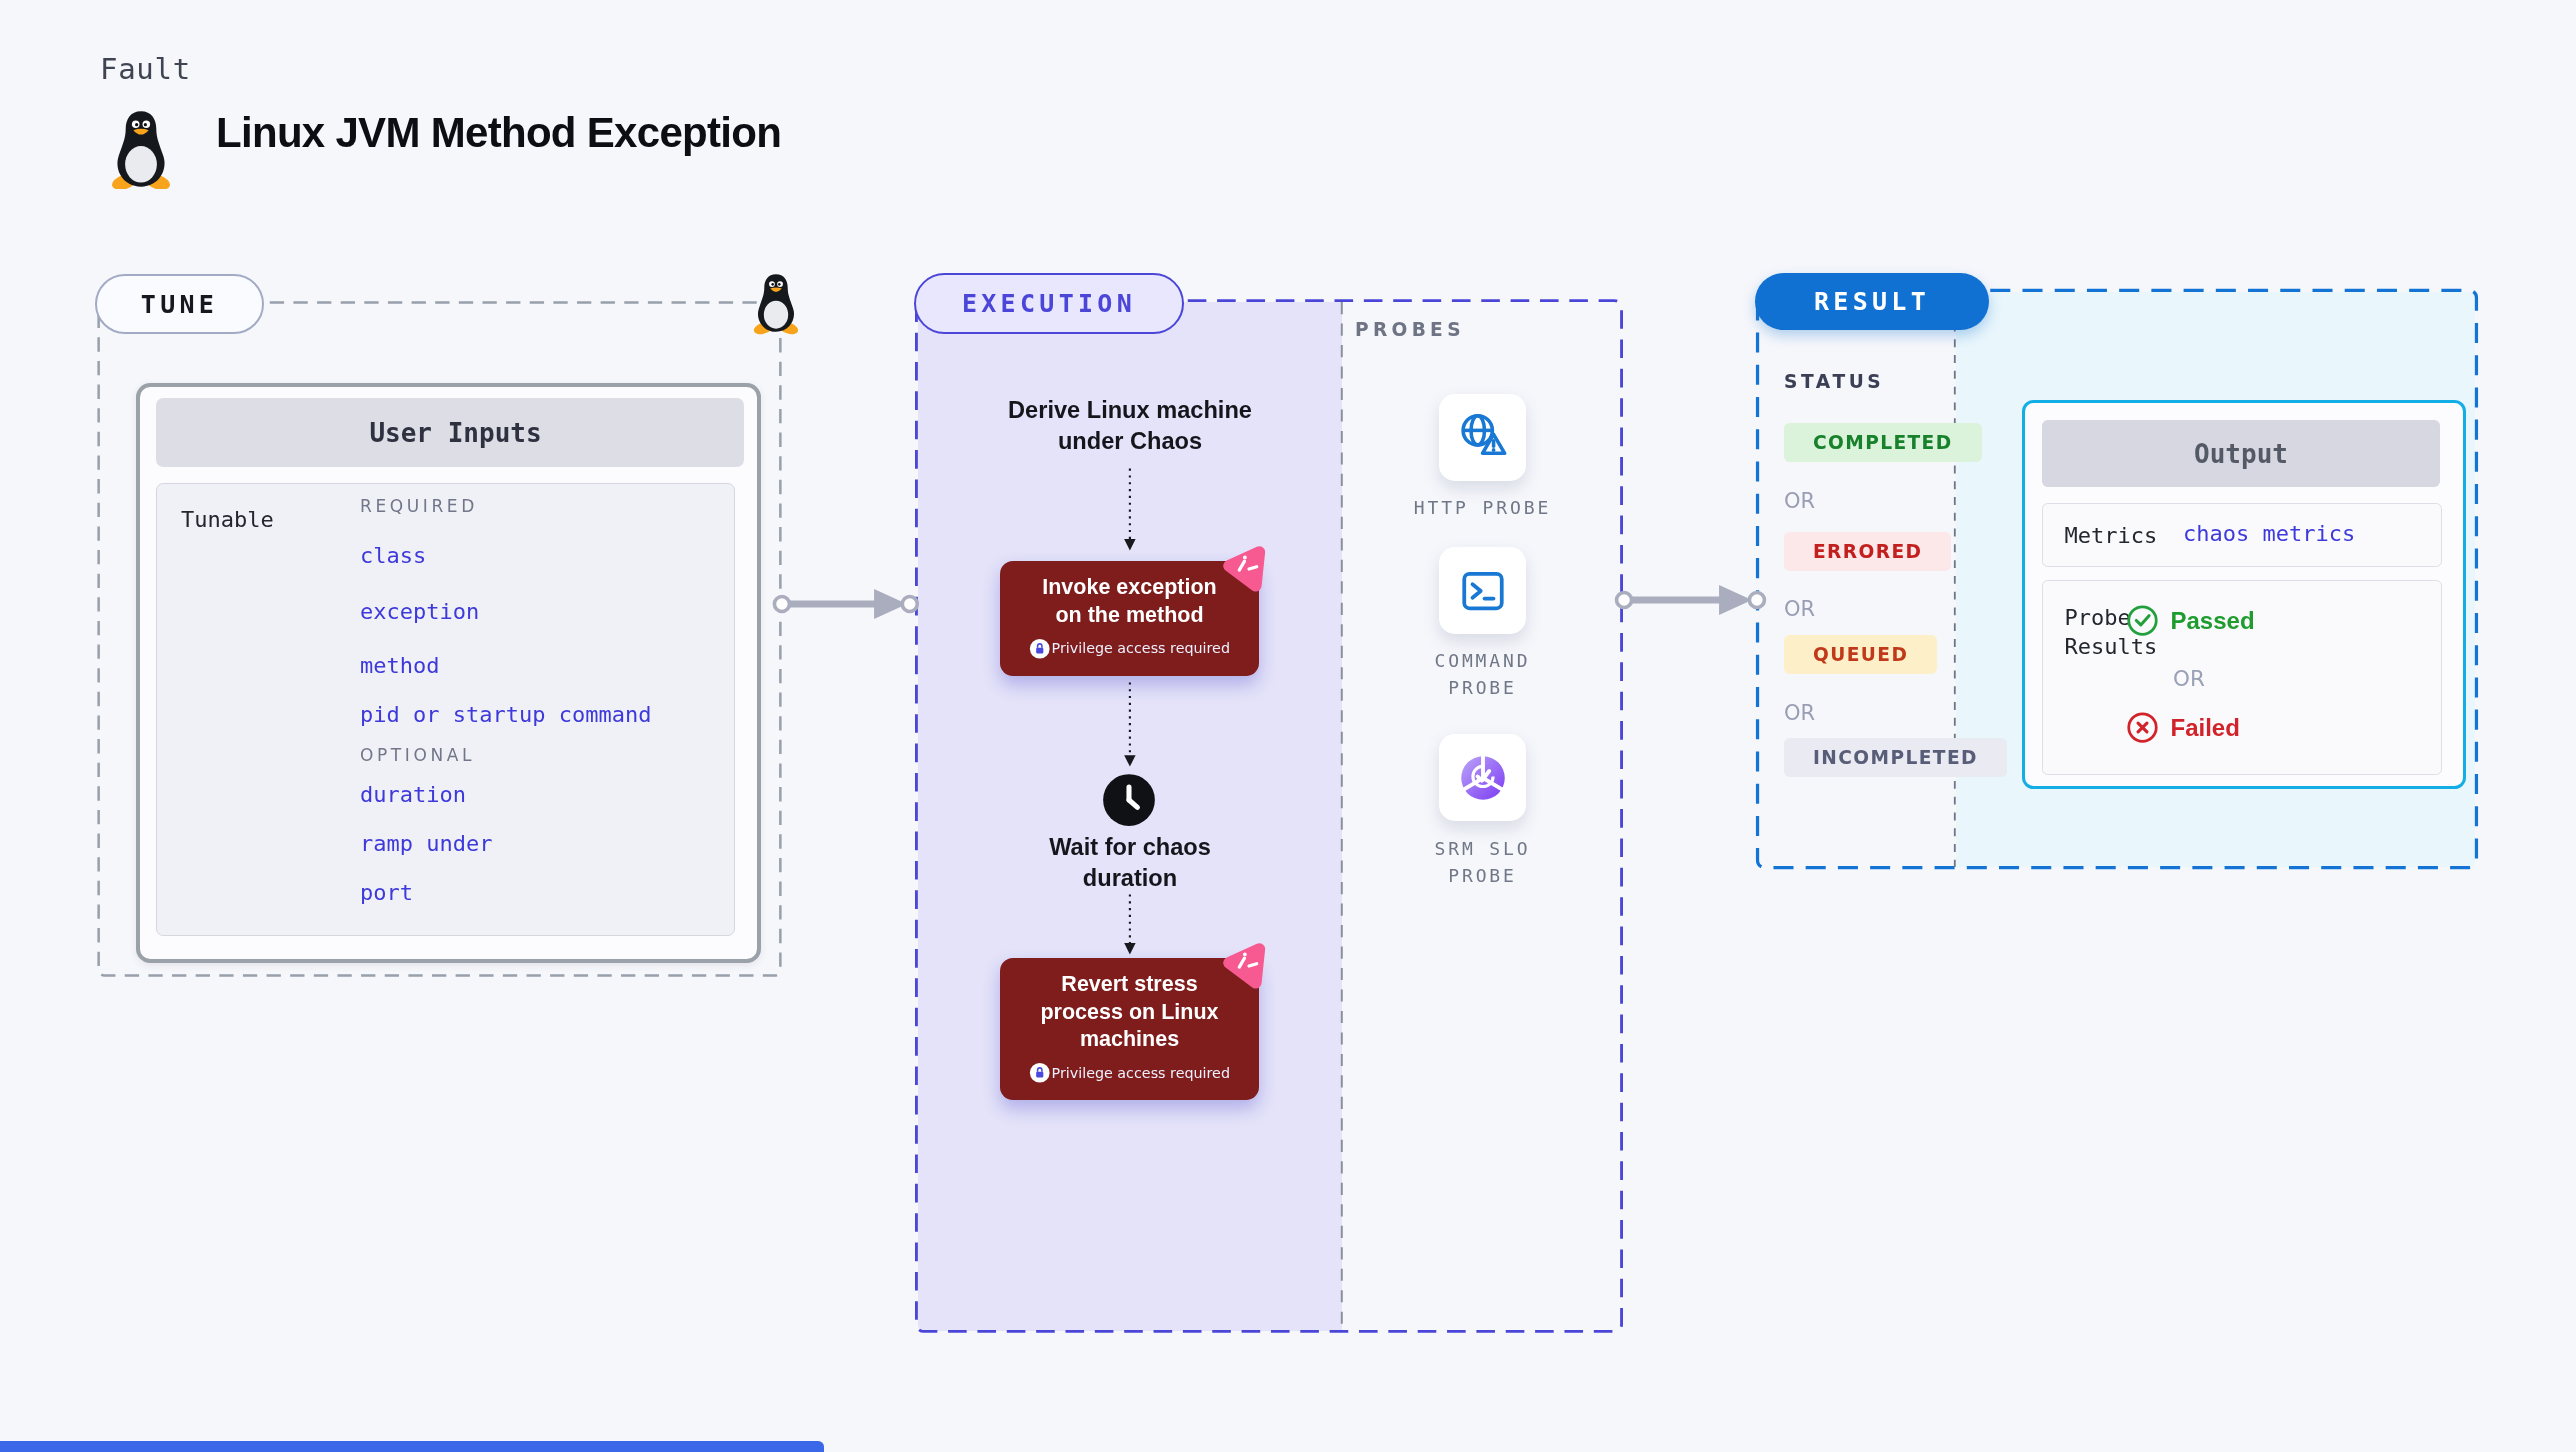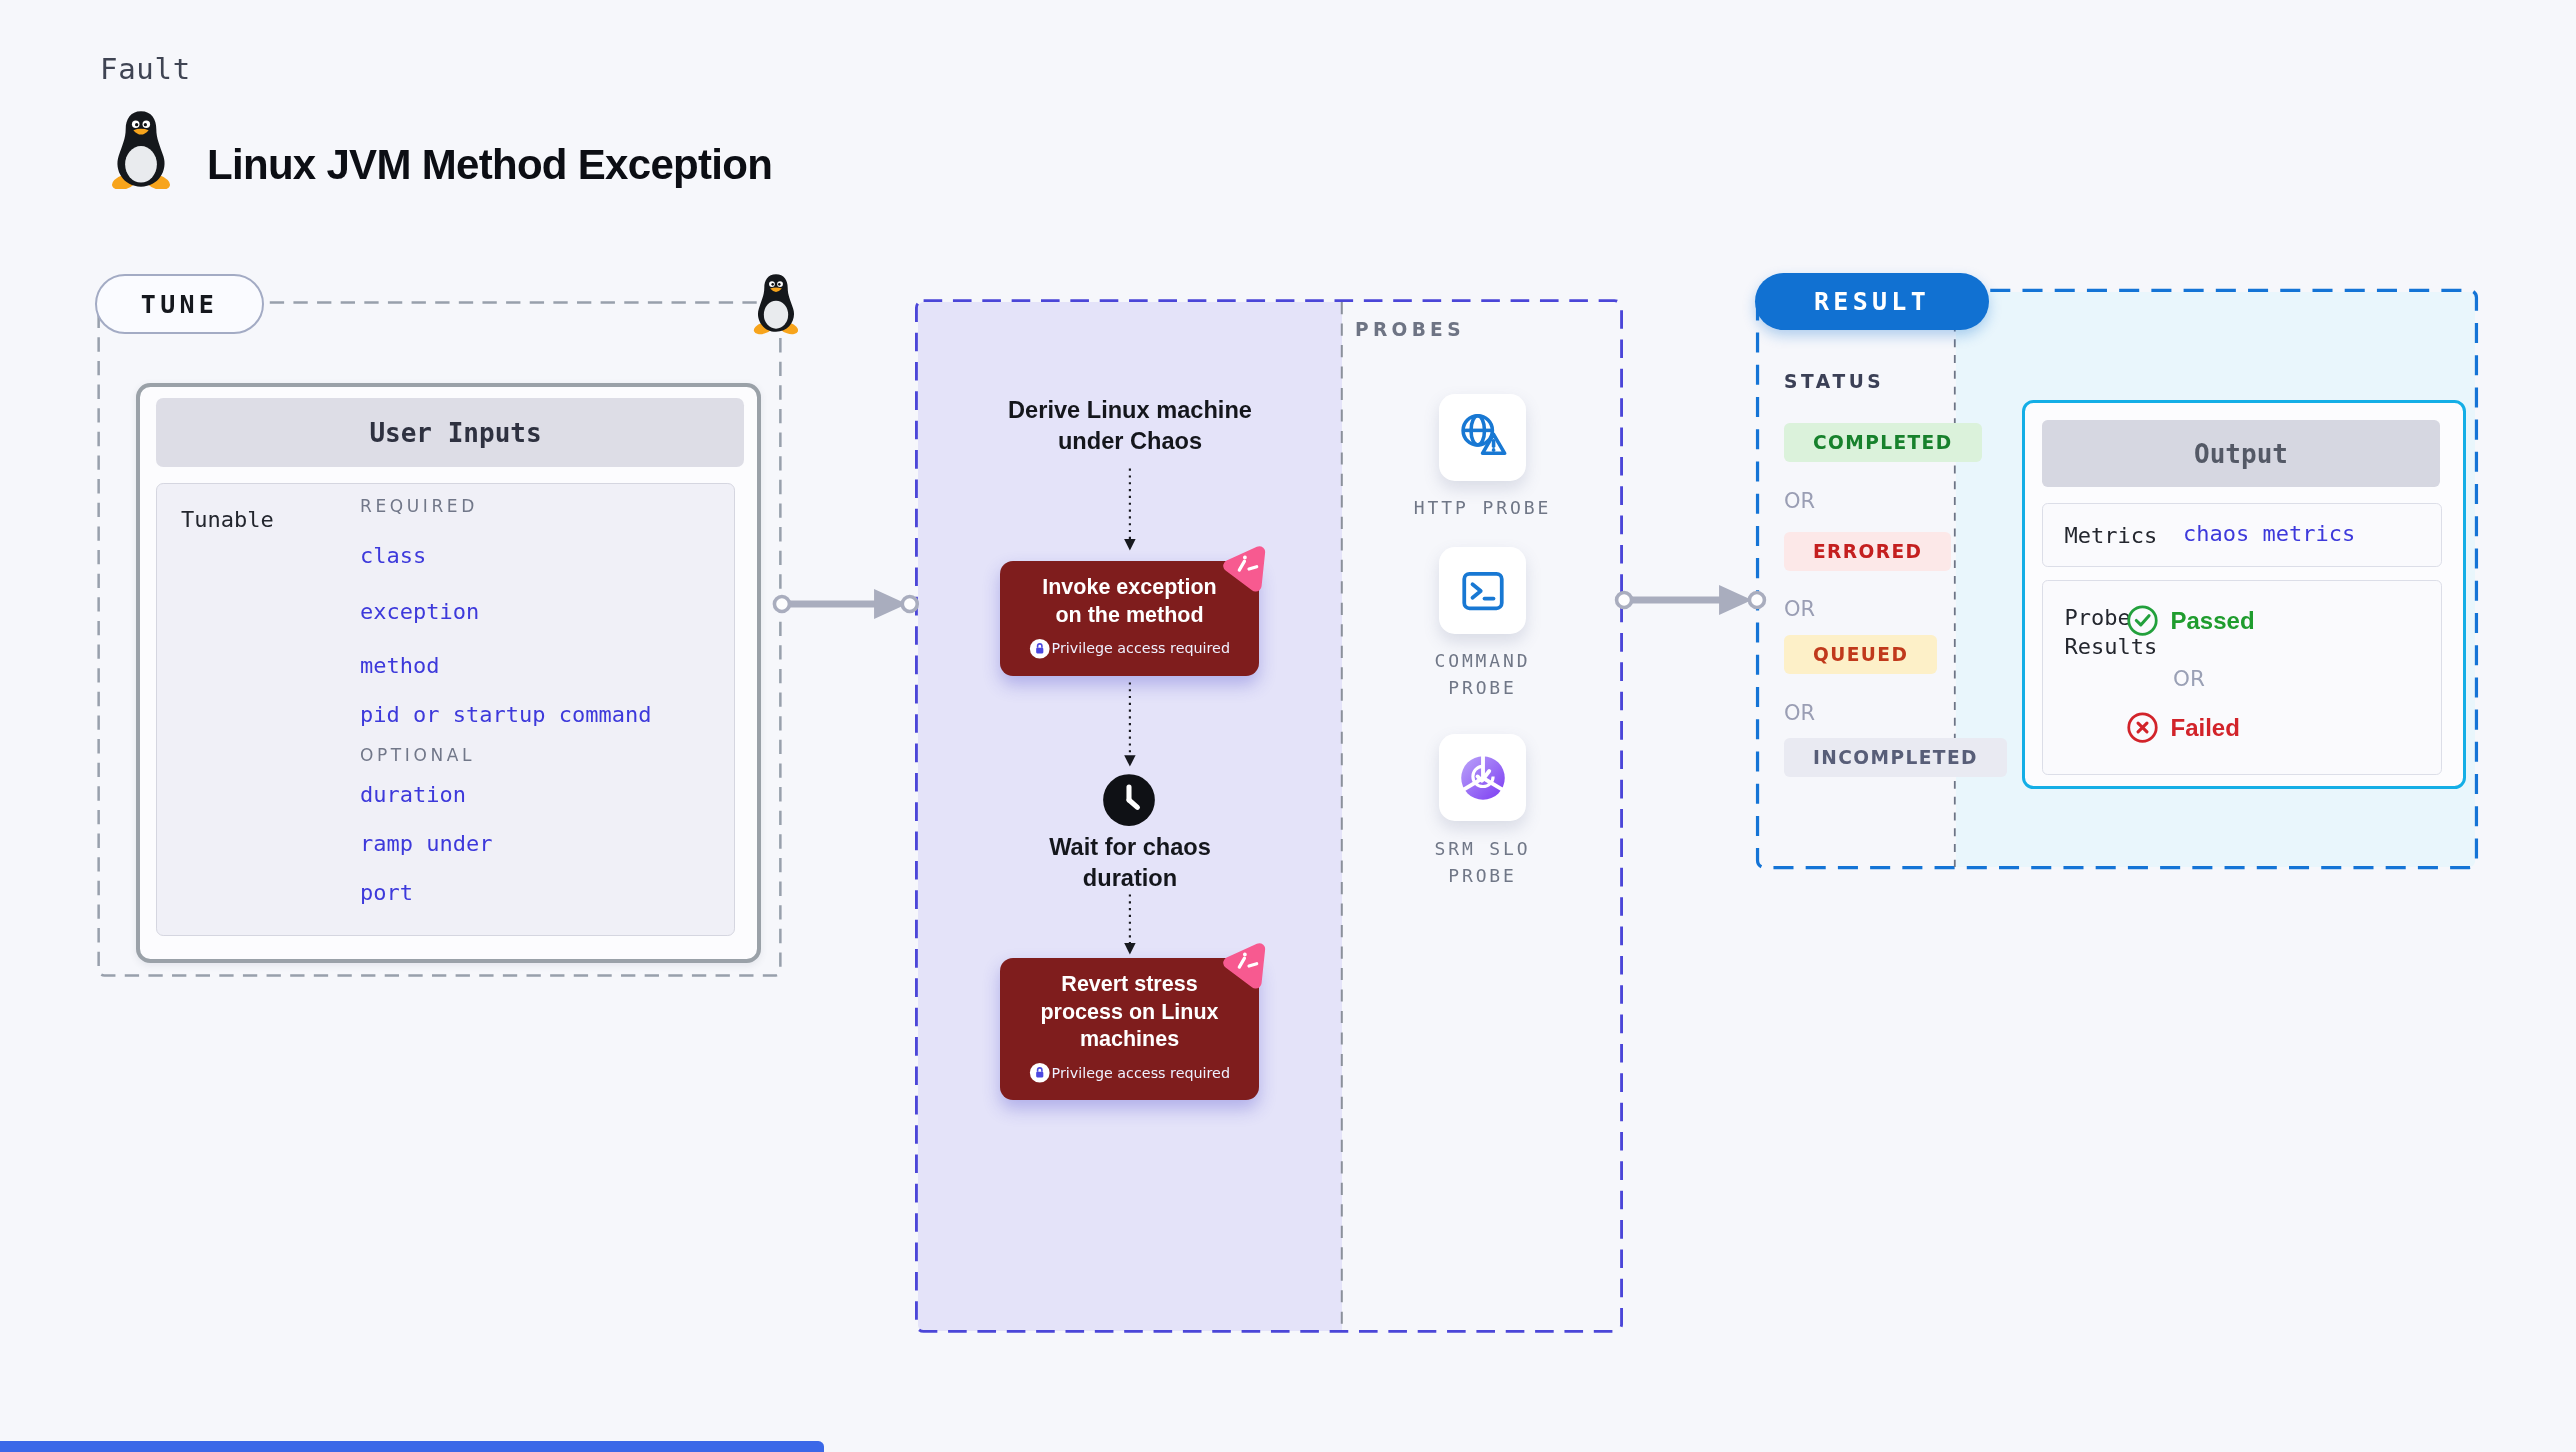--- a/index.html
+++ b/index.html
@@ -4,21 +4,21 @@
 <style>
   html,body{margin:0;padding:0;background:#f6f7fb;}
   .stage{position:relative;width:2576px;height:1452px;background:#f6f7fb;overflow:hidden;
          font-family:"DejaVu Sans","Liberation Sans",sans-serif;}
   .abs{position:absolute;}
   .mono{font-family:"DejaVu Sans Mono","Liberation Mono",monospace;}
   .sansb{font-family:"Liberation Sans","DejaVu Sans",sans-serif;font-weight:700;}
 
   
   .kicker{left:100px;top:52px;font-size:29px;color:#3f4453;letter-spacing:0.7px;}
-  .titleRow{left:105px;top:109px;display:flex;align-items:flex-end;gap:30px;}
+  .titleRow{left:105px;top:109px;display:flex;align-items:flex-start;gap:39px;}
   .pageTitle{font-size:42px;color:#0c0e14;letter-spacing:-0.7px;}
 
   
   svg.frame{position:absolute;overflow:visible;}
 
   
   .pill{position:absolute;display:flex;align-items:center;justify-content:center;
         border-radius:33px;font-size:25px;letter-spacing:4.3px;font-weight:700;z-index:6;}
   .pill.tune{left:95px;top:274px;width:165px;height:56px;background:#fafbff;border:2.5px solid #a3abc4;color:#15181e;}
   .pill.exec{left:914px;top:273px;width:266px;height:57px;background:#e8e7fd;border:2.9px solid #4b46d8;color:#4b46d8;}
@@ -139,20 +139,21 @@
     <circle cx="190" cy="28" r="10.5" fill="#fdfdfe" stroke="#a9adbe" stroke-width="5"></circle>
   </svg>
 
   <div class="abs purpleFill"></div>
   <svg class="frame" style="left:915px;top:299px;z-index:2" width="708" height="1034" viewBox="0 0 989 1444">
     <rect x="2" y="2" width="985" height="1440" rx="10" fill="none" stroke="#4b46d8" stroke-width="4" stroke-dasharray="26 15"></rect>
   </svg>
   <svg class="frame" style="left:1340px;top:302px;z-index:2" width="3.6" height="1029" viewBox="0 0 5 1437">
     <line x1="2.5" y1="0" x2="2.5" y2="1437" stroke="#8b909b" stroke-width="2.8" stroke-dasharray="17 13"></line>
   </svg>
+  <div class="pill exec mono">EXECUTION</div>
 
   <div class="stepText sansb" style="left:951px;top:395px">
     <span style="display:block">Derive Linux machine</span>
     <span style="display:block">under Chaos</span>
   </div>
 
   <svg class="frame" style="left:1122px;top:467px;z-index:4" width="15.8" height="85" viewBox="0 0 22 118">
     <line x1="11" y1="2" x2="11" y2="100" stroke="#17191f" stroke-width="3" stroke-dasharray="3 6.5"></line>
     <polygon points="3,100 19,100 11,116" fill="#17191f"></polygon>
   </svg>

